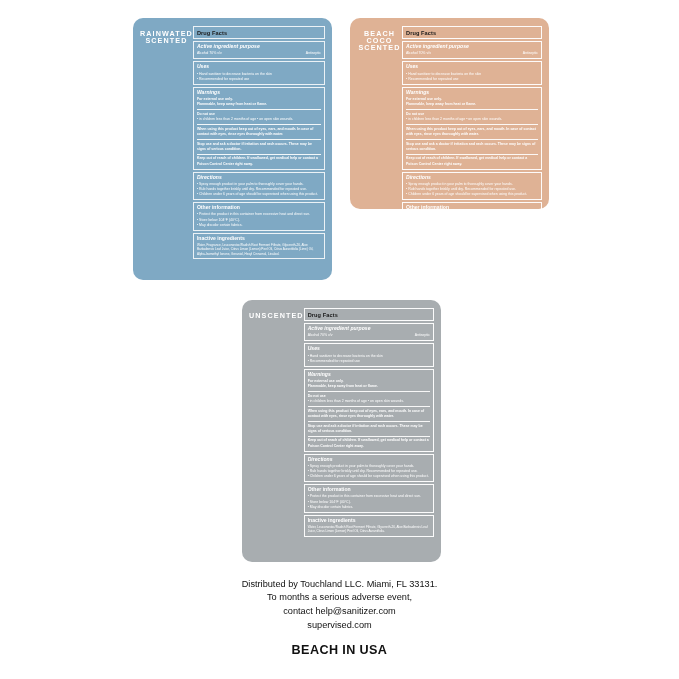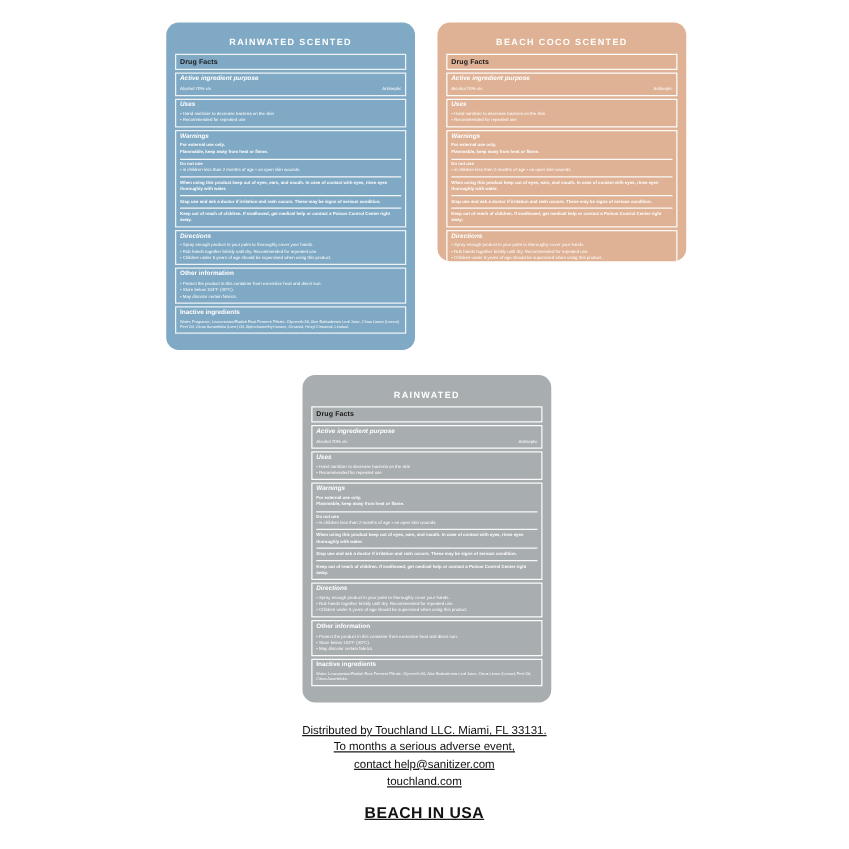--- a/index.html
+++ b/index.html
@@ -14,21 +14,20 @@
   }
 
   .canvas { position: relative; width: 679px; height: 679px; }
 
   
   .panel {
     position: absolute;
     border-radius: 10px;
     padding: 8px 7px 9px 7px;
     display: flex;
-    flex-direction: column;
   }
   .panel-title {
     text-align: center;
     font-size: 7.2px;
     font-weight: bold;
     letter-spacing: 1.1px;
     color: #ffffff;
     padding: 4px 0 6px 0;
     line-height: 1;
   }
@@ -91,21 +90,20 @@
   
   #panel-rainwater { left: 133px; top: 18px;  width: 199px; height: 262px; }
   #panel-beachcoco { left: 350px; top: 18px;  width: 199px; height: 191px; }
   #panel-unscented { left: 242px; top: 300px; width: 199px; height: 262px; }
 
   
   .footer {
     position: absolute;
     left: 0; right: 0; top: 578px;
     text-align: center;
-    text-decoration: underline;
   }
   .footer p {
     margin: 0;
     font-size: 9.2px;
     line-height: 1.45;
     color: #111;
   }
   .footer .site { margin-top: 1px; }
   .footer .made {
     margin-top: 9px;
@@ -227,21 +225,21 @@
 
       <div class="box">
         <div class="sec-title nonitalic">Inactive ingredients</div>
         <div class="tiny">Water, Fragrance, Aloe Barbadensis Leaf Juice, Leuconostoc/Radish Root Ferment Lysate Filtrate, Glycereth-26, Citric Acid, Limonene, Linalool, Coumarin, Benzyl Salicylate, Citronellol, Geraniol, Hexyl Cinnamal, Isoeugenol, Linalool.</div>
       </div>
 
     </div>
   </div>
 
   <div class="panel grey" id="panel-unscented">
-    <div class="panel-title">RAINWATED</div>
+    <div class="panel-title">UNSCENTED</div>
     <div class="facts">
 
       <div class="box head">Drug Facts</div>
 
       <div class="box">
         <div class="sec-title">Active ingredient purpose</div>
         <div class="rowsplit">
           <span class="line">Alcohol 70% v/v</span>
           <span class="line right">Antiseptic</span>
         </div>
@@ -287,17 +285,17 @@
         <div class="tiny">Water, Leuconostoc/Radish Root Ferment Filtrate, Glycereth-26, Aloe Barbadensis Leaf Juice, Citrus Limon (Lemon) Peel Oil, Citrus Aurantifolia.</div>
       </div>
 
     </div>
   </div>
 
   <div class="footer">
     <p>Distributed by Touchland LLC. Miami, FL 33131.</p>
     <p>To months a serious adverse event,</p>
     <p>contact help@sanitizer.com</p>
-    <p class="site">touchland.com</p>
+    <p class="site">supervised.com</p>
     <p class="made">BEACH IN USA</p>
   </div>
 
 </div>
 
 </body></html>

